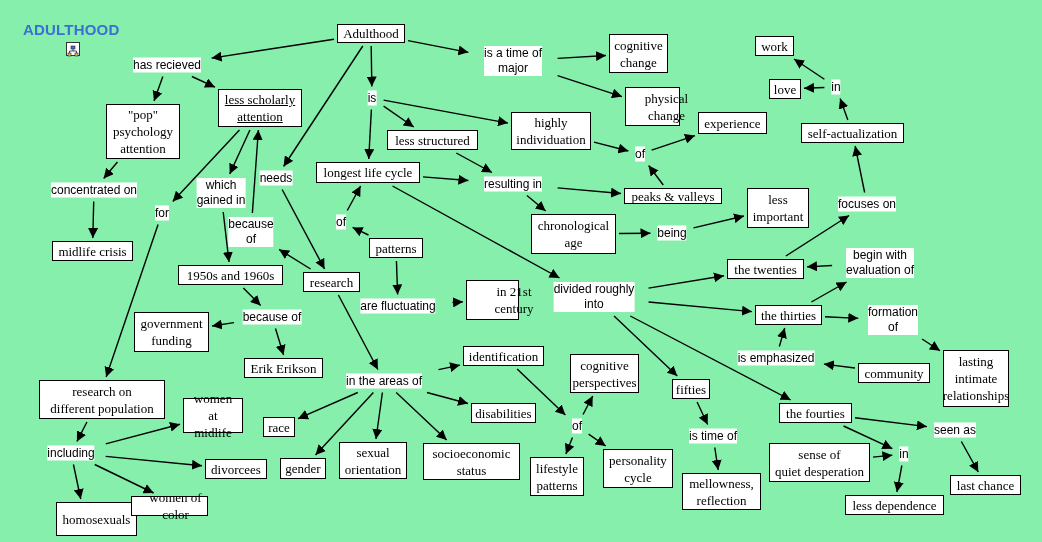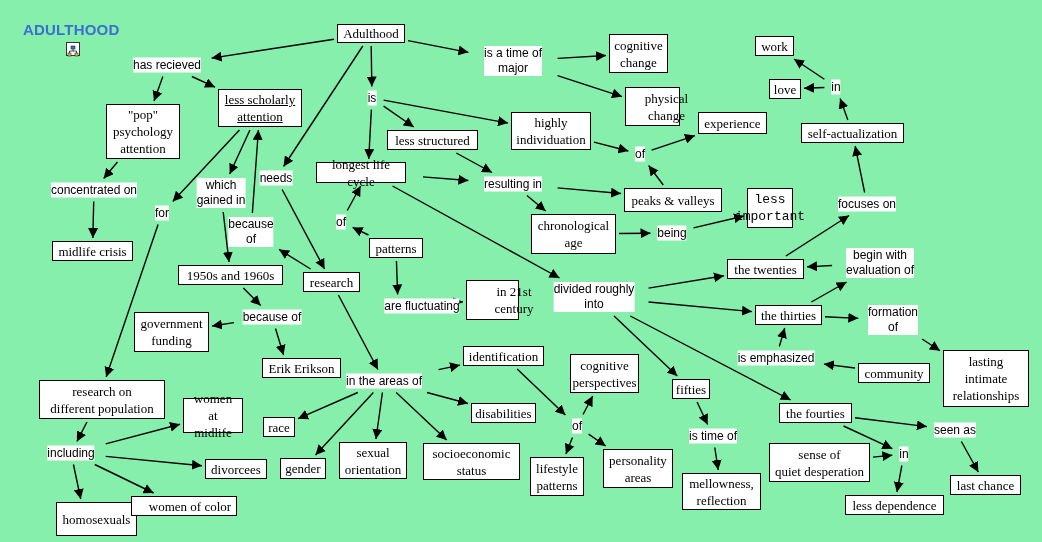--- a/index.html
+++ b/index.html
@@ -122,61 +122,61 @@
 change</div>
       <div class="concept" style="left: 625px; top: 87px; width: 55px; height: 39px; padding-left: 32px;">physical
 change</div>
       <div class="concept" style="left: 755px; top: 36px; width: 39px; height: 20px;">work</div>
       <div class="concept" style="left: 769px; top: 79px; width: 32px; height: 20px;">love</div>
       <div class="concept" style="left: 698px; top: 112px; width: 69px; height: 22px;">experience</div>
       <div class="concept" style="left: 801px; top: 123px; width: 103px; height: 20px;">self-actualization</div>
       <div class="concept" style="left: 387px; top: 130px; width: 91px; height: 20px;">less structured</div>
       <div class="concept" style="left: 511px; top: 112px; width: 80px; height: 38px;">highly
 individuation</div>
-      <div class="concept" style="left: 316px; top: 162px; width: 90px; height: 21px;">longest life cycle</div>
-      <div class="concept" style="left: 624px; top: 188px; width: 98px; height: 24px;">peaks &amp; valleys</div>
-      <div class="concept" style="left: 747px; top: 188px; width: 46px; height: 40px; font-family: Liberation Mono, monospace;">less
+      <div class="concept" style="left: 316px; top: 162px; width: 104px; height: 21px;">longest life cycle</div>
+      <div class="concept" style="left: 624px; top: 188px; width: 98px; height: 16px;">peaks &amp; valleys</div>
+      <div class="concept" style="left: 747px; top: 188px; width: 62px; height: 40px;">less
 important</div>
       <div class="concept" style="left: 531px; top: 214px; width: 85px; height: 40px;">chronological
 age</div>
       <div class="concept" style="left: 369px; top: 238px; width: 54px; height: 20px;">patterns</div>
       <div class="concept" style="left: 466px; top: 280px; width: 52px; height: 40px; padding-left: 47px;">in 21st
 century</div>
       <div class="concept" style="left: 178px; top: 265px; width: 105px; height: 20px;">1950s and 1960s</div>
       <div class="concept" style="left: 303px; top: 272px; width: 57px; height: 20px;">research</div>
       <div class="concept" style="left: 134px; top: 312px; width: 75px; height: 40px;">government
 funding</div>
-      <div class="concept" style="left: 262px; top: 358px; width: 79px; height: 20px;">Erik Erikson</div>
+      <div class="concept" style="left: 244px; top: 358px; width: 79px; height: 20px;">Erik Erikson</div>
       <div class="concept" style="left: 727px; top: 259px; width: 77px; height: 20px;">the twenties</div>
       <div class="concept" style="left: 755px; top: 305px; width: 67px; height: 20px;">the thirties</div>
-      <div class="concept" style="left: 943px; top: 350px; width: 86px; height: 57px;">lasting
+      <div class="concept" style="left: 943px; top: 350px; width: 66px; height: 57px;">lasting
 intimate
 relationships</div>
       <div class="concept" style="left: 858px; top: 363px; width: 72px; height: 20px;">community</div>
       <div class="concept" style="left: 39px; top: 380px; width: 126px; height: 39px;">research on
 different population</div>
       <div class="concept" style="left: 183px; top: 398px; width: 60px; height: 35px;">women
 at midlife</div>
       <div class="concept" style="left: 205px; top: 459px; width: 62px; height: 20px;">divorcees</div>
       <div class="concept" style="left: 43px; top: 502px; width: 81px; height: 34px; margin-left: 13px;">homosexuals</div>
-      <div class="concept" style="left: 131px; top: 496px; width: 106px; height: 20px; padding-left: 16px;">women of color</div>
+      <div class="concept" style="left: 131px; top: 496px; width: 77px; height: 20px; padding-left: 16px;">women of color</div>
       <div class="concept" style="left: 463px; top: 346px; width: 81px; height: 20px;">identification</div>
       <div class="concept" style="left: 570px; top: 354px; width: 69px; height: 39px;">cognitive
 perspectives</div>
       <div class="concept" style="left: 471px; top: 403px; width: 65px; height: 20px;">disabilities</div>
       <div class="concept" style="left: 263px; top: 417px; width: 32px; height: 20px;">race</div>
       <div class="concept" style="left: 280px; top: 458px; width: 46px; height: 21px;">gender</div>
       <div class="concept" style="left: 339px; top: 442px; width: 68px; height: 37px;">sexual
 orientation</div>
       <div class="concept" style="left: 423px; top: 443px; width: 97px; height: 37px;">socioeconomic
 status</div>
       <div class="concept" style="left: 530px; top: 457px; width: 54px; height: 39px;">lifestyle
 patterns</div>
       <div class="concept" style="left: 603px; top: 449px; width: 70px; height: 39px;">personality
-areas</div>
+cycle</div>
       <div class="concept" style="left: 672px; top: 379px; width: 38px; height: 20px;">fifties</div>
       <div class="concept" style="left: 682px; top: 473px; width: 79px; height: 37px;">mellowness,
 reflection</div>
       <div class="concept" style="left: 779px; top: 403px; width: 73px; height: 20px;">the fourties</div>
       <div class="concept" style="left: 769px; top: 443px; width: 101px; height: 39px;">sense of
 quiet desperation</div>
       <div class="concept" style="left: 845px; top: 495px; width: 99px; height: 20px;">less dependence</div>
       <div class="concept" style="left: 950px; top: 475px; width: 71px; height: 20px;">last chance</div>
       <div class="link" style="left: 167px; top: 65px;">has recieved</div>
       <div class="link" style="left: 513px; top: 61px;">is a time of
@@ -188,21 +188,21 @@
 gained in</div>
       <div class="link" style="left: 251px; top: 232px;">because
 of</div>
       <div class="link" style="left: 162px; top: 213px;">for</div>
       <div class="link" style="left: 836px; top: 87px;">in</div>
       <div class="link" style="left: 640px; top: 154px;">of</div>
       <div class="link" style="left: 513px; top: 184px;">resulting in</div>
       <div class="link" style="left: 341px; top: 222px;">of</div>
       <div class="link" style="left: 672px; top: 233px;">being</div>
       <div class="link" style="left: 867px; top: 204px;">focuses on</div>
-      <div class="link" style="left: 398px; top: 306px; margin-left: 24px;">are fluctuating</div>
+      <div class="link" style="left: 398px; top: 306px;">are fluctuating</div>
       <div class="link" style="left: 272px; top: 317px;">because of</div>
       <div class="link" style="left: 594px; top: 297px;">divided roughly
 into</div>
       <div class="link" style="left: 880px; top: 263px;">begin with
 evaluation of</div>
       <div class="link" style="left: 893px; top: 320px;">formation
 of</div>
       <div class="link" style="left: 776px; top: 358px;">is emphasized</div>
       <div class="link" style="left: 384px; top: 381px;">in the areas of</div>
       <div class="link" style="left: 71px; top: 453px;">including</div>

